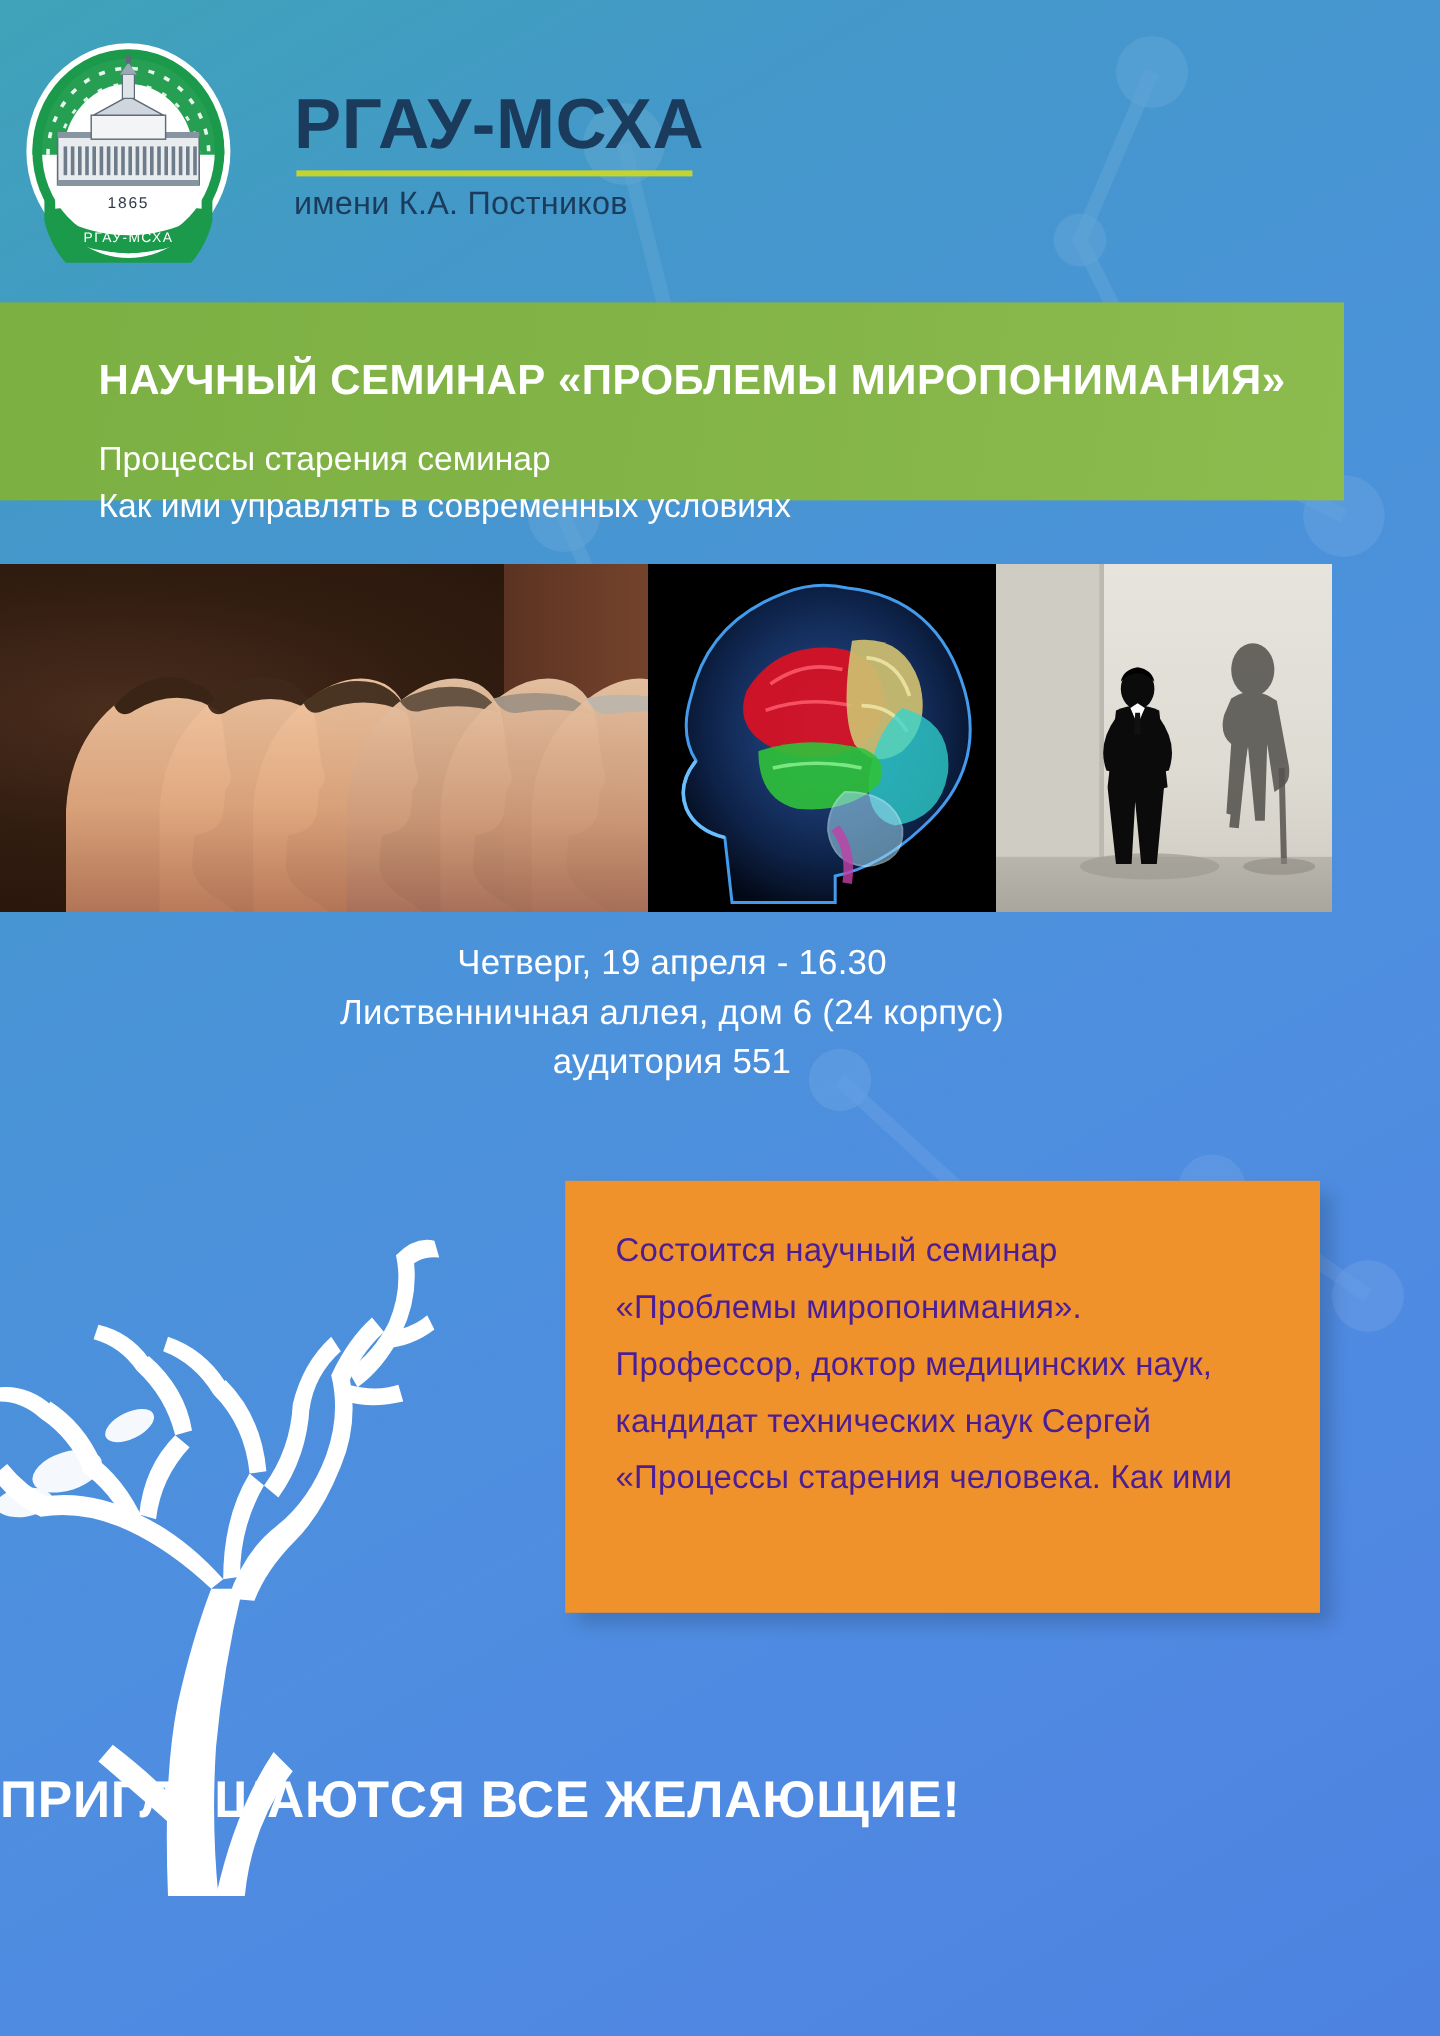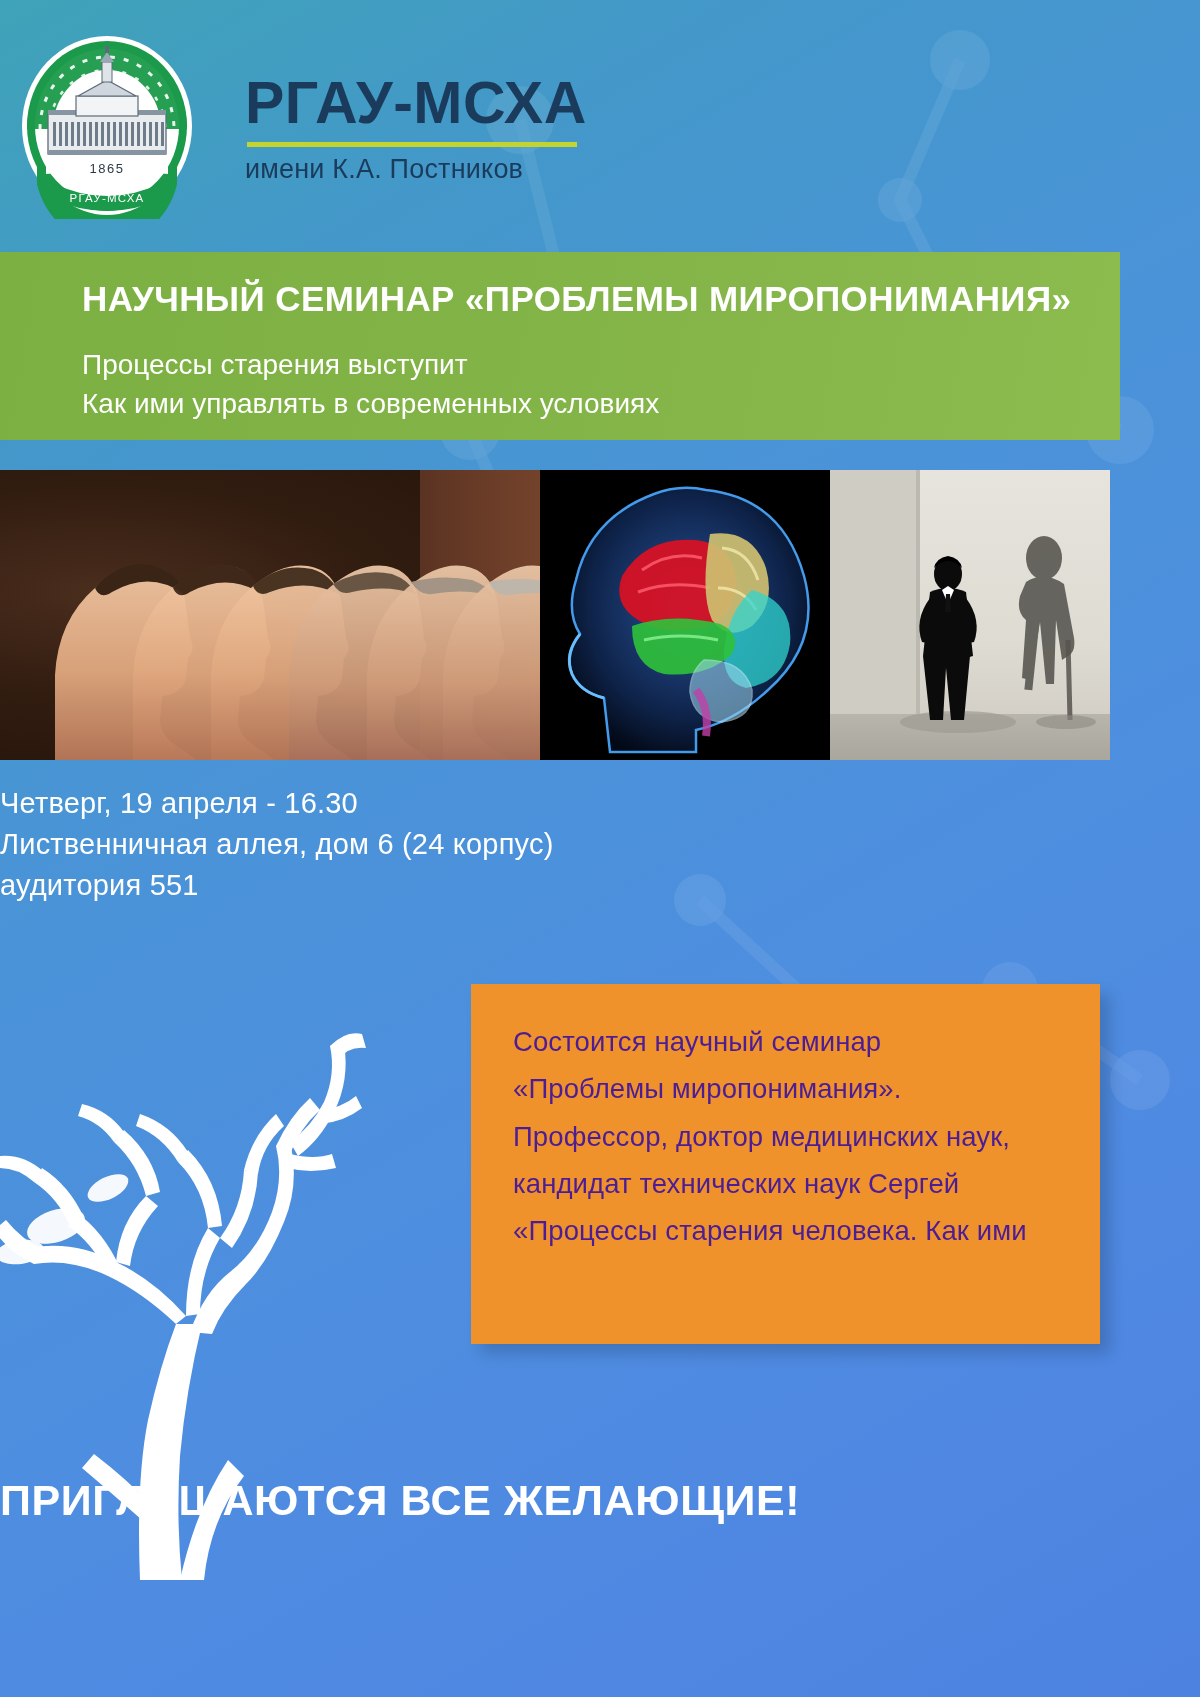--- a/index.html
+++ b/index.html
@@ -73,23 +73,23 @@
     color: #1b3b5c;
     line-height: 1.1;
     letter-spacing: 0.2px;
   }
 
   
   .green-band {
     position: absolute;
     top: 252px; left: 0;
     width: 1120px;
-    height: 188px;
+    height: 165px;
     background: linear-gradient(100deg, #7cb043 0%, #82b347 45%, #8cbb4e 100%);
-    padding: 28px 40px 0 82px;
+    padding: 46px 40px 0 82px;
     z-index: 5;
   }
 
   .band-title {
     color: #ffffff;
     font-size: 35px;
     font-weight: bold;
     letter-spacing: 0.4px;
     line-height: 1.1;
     white-space: nowrap;
@@ -140,21 +140,21 @@
   .room-back { position:absolute; inset:0; background: linear-gradient(180deg,#e7e4dd 0%, #dedbd3 60%, #cdc9c0 100%); }
   .room-wall-l { position:absolute; left:0; top:0; width:86px; height:100%; background:#cfccc3; }
   .room-wall-sep { position:absolute; left:86px; top:0; width:4px; height:100%; background:#bcb9b0; }
   .room-floor { position:absolute; left:0; bottom:0; width:100%; height:46px; background: linear-gradient(180deg,#b8b5ac 0%, #a9a69d 100%); }
 
   
   .datetime {
     position: absolute;
     top: 783px; left: 0;
     width: 1120px;
-    text-align: left;
+    text-align: center;
     color: #ffffff;
     font-size: 29px;
     line-height: 1.42;
     z-index: 5;
     letter-spacing: 0.2px;
   }
 
   
   .tree {
     position: absolute;
@@ -290,21 +290,21 @@
     <div class="brand">
       <div class="brand-title">РГАУ-МСХА</div>
       <div class="brand-rule"></div>
       <div class="brand-sub">имени К.А. Постников</div>
     </div>
   </div>
 
   <div class="green-band">
     <div class="band-title">НАУЧНЫЙ СЕМИНАР «ПРОБЛЕМЫ МИРОПОНИМАНИЯ»</div>
     <div class="band-sub">
-      <div>Процессы старения выступит</div>
+      <div>Процессы старения семинар</div>
       <div>Как ими управлять в современных условиях</div>
     </div>
   </div>
 
   <div class="strip">
 
     <div class="photo photo-aging">
       <div class="aging-bg"></div>
       <div class="aging-right-panel"></div>
       <svg viewBox="0 0 540 290" style="position:absolute;inset:0;width:100%;height:100%">

